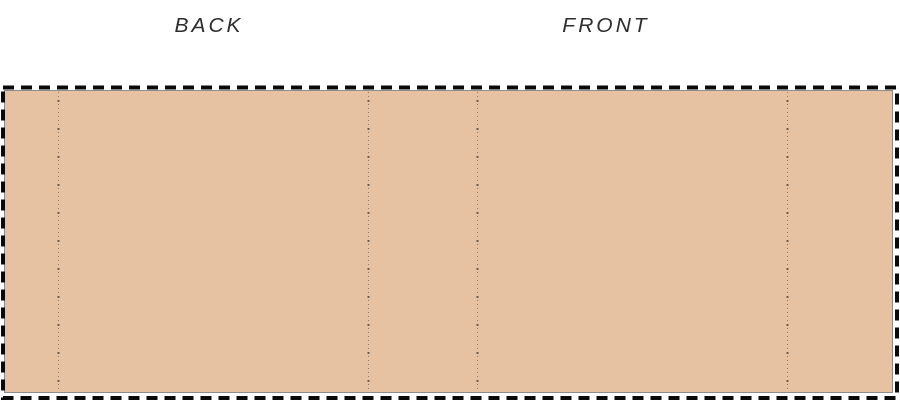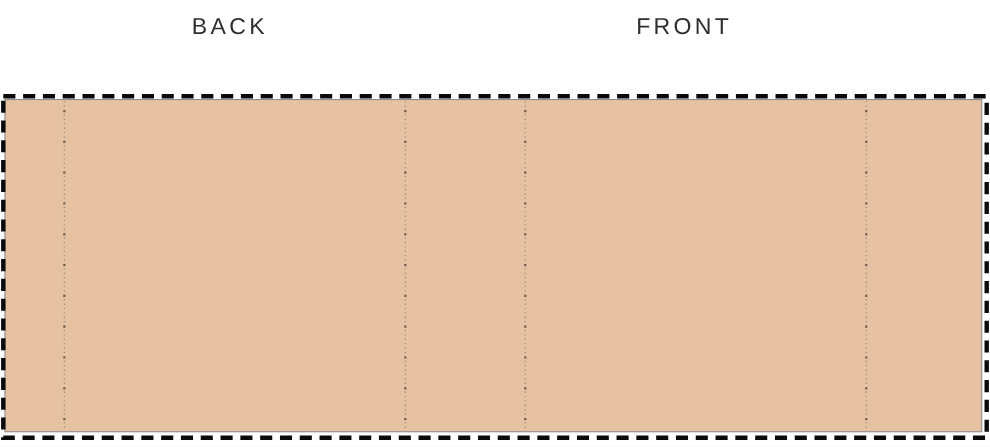--- a/index.html
+++ b/index.html
@@ -18,23 +18,24 @@
   .panel-label {
     position: absolute;
     top: 13px;
     transform: translateX(-50%);
     font-size: 21px;
     font-weight: 400;
     letter-spacing: 3px;
     color: #2e2e2e;
     white-space: nowrap;
     user-select: none;
+    font-style: italic;
   }
   .panel-label.back  { left: 209px; }
-  .panel-label.front { left: 622px; }
+  .panel-label.front { left: 606px; }
   svg.dieline { position: absolute; left: 0; top: 0; display: block; }
 </style>
 </head>
 <body>
 
 <div class="canvas">
 
   <div class="panel-label back">BACK</div>
 
   <div class="panel-label front">FRONT</div>

